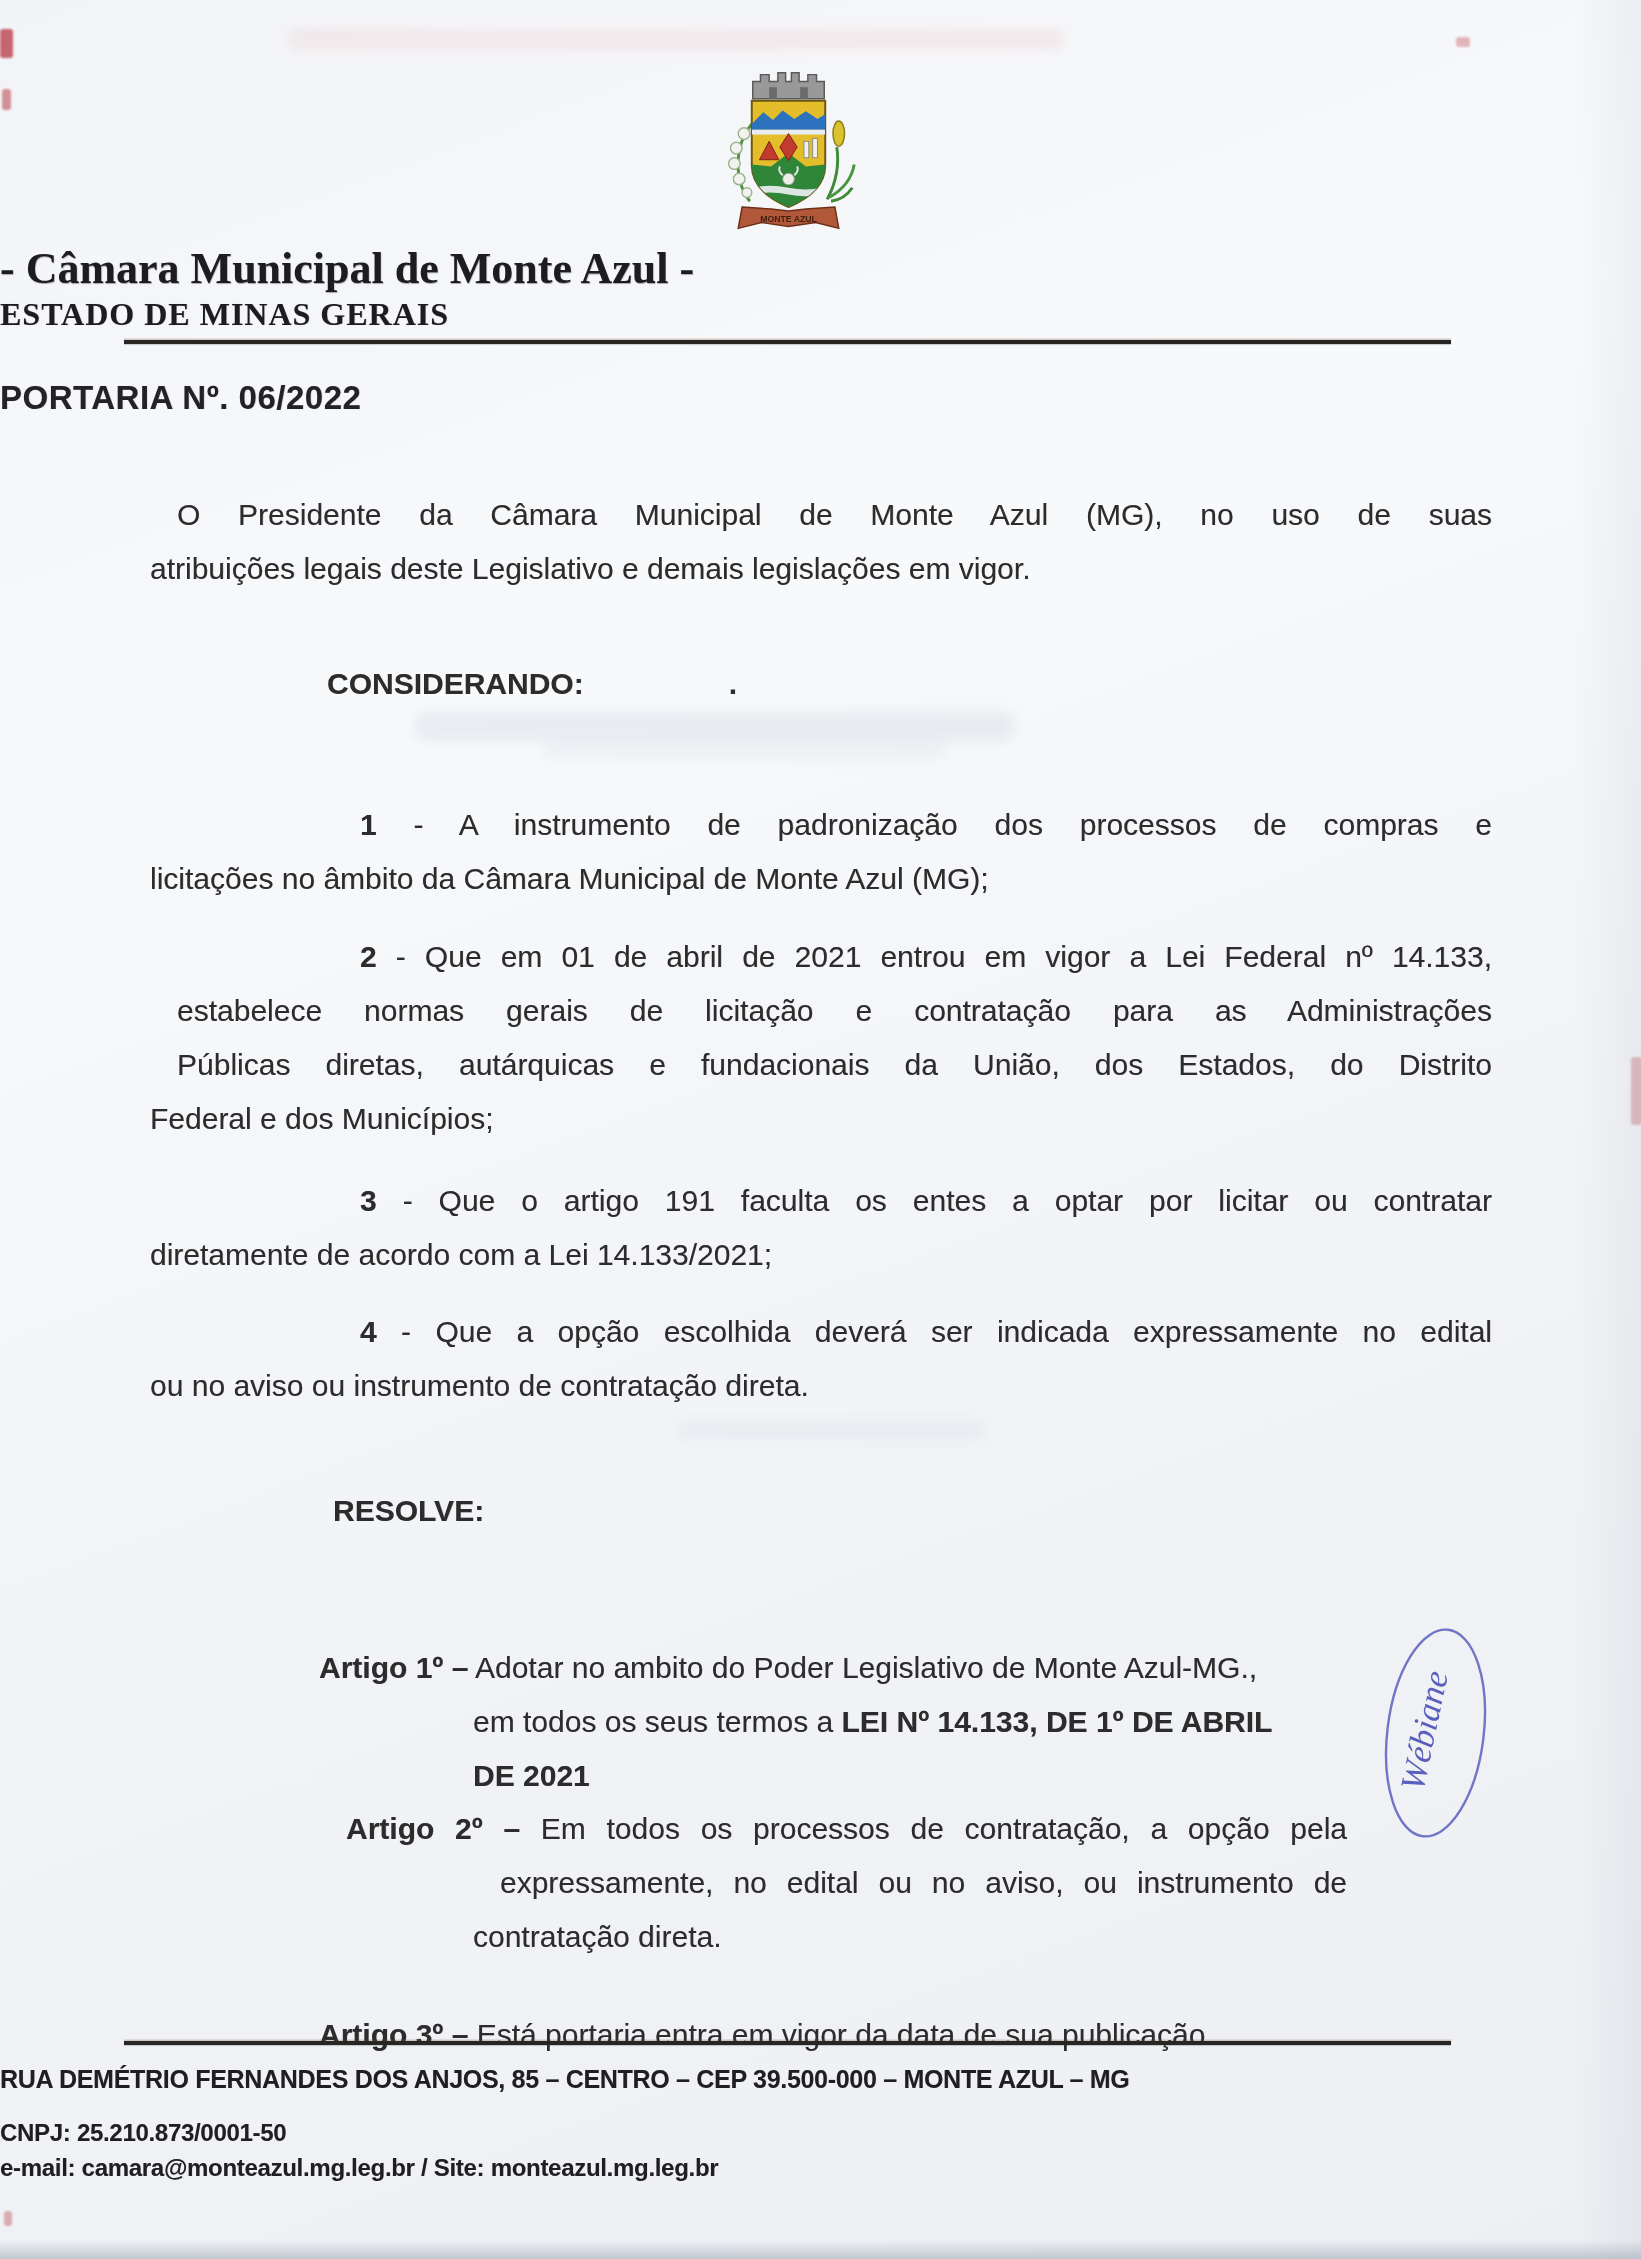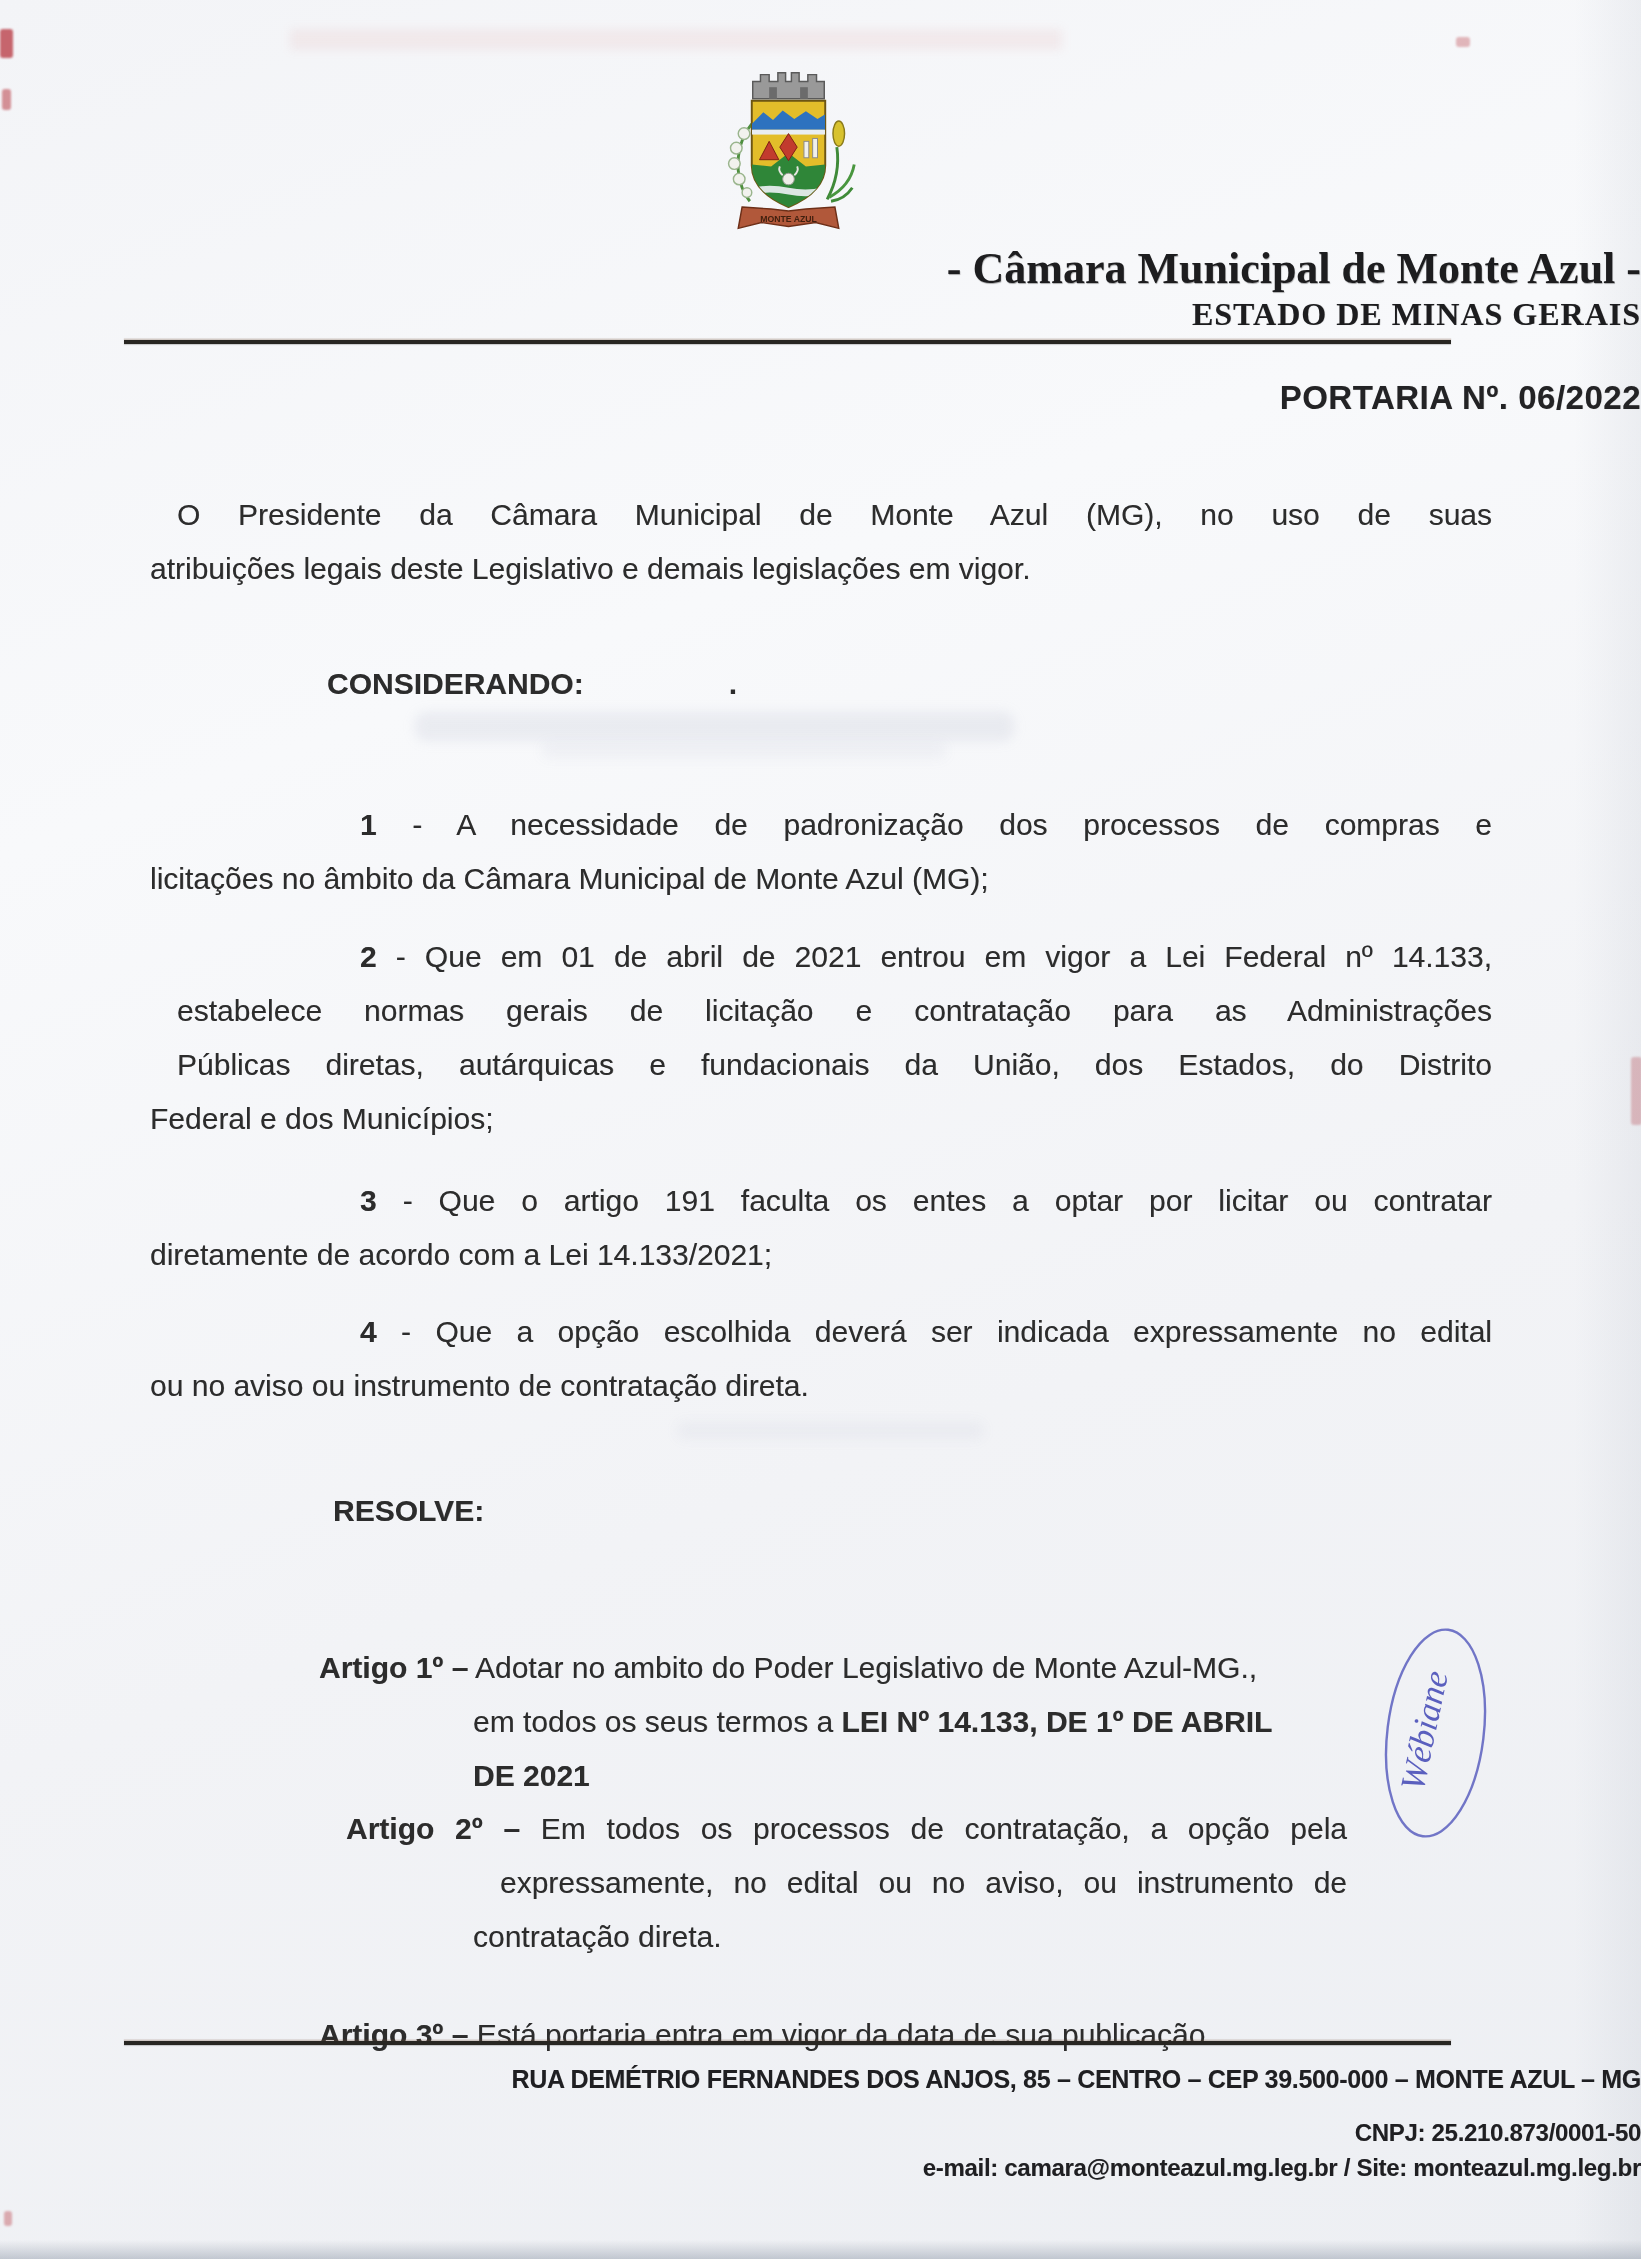--- a/index.html
+++ b/index.html
@@ -1,20 +1,20 @@
 <!DOCTYPE html>
 <html><head>
 <meta charset="utf-8">
 <style>
   html,body{margin:0;padding:0;background:#d7d9dd;}
   .page{position:relative;width:1641px;height:2259px;overflow:hidden;
         background:linear-gradient(160deg,#f3f4f7 0%,#f8f9fb 30%,#f2f3f6 62%,#edeff3 100%);
         font-family:"Liberation Sans",sans-serif;color:#2b2b2b;}
   .abs{position:absolute;}
-  .center{left:0;width:1641px;text-align:right;}
+  .center{left:0;width:1641px;text-align:left;}
   .title{font-family:"Liberation Serif",serif;font-weight:bold;font-size:44px;line-height:52px;color:#1d1d1f;text-shadow:0.5px 0.5px 0.8px rgba(30,30,30,.35);}
   .subtitle{font-family:"Liberation Serif",serif;font-weight:bold;font-size:32px;line-height:39px;letter-spacing:1px;color:#1d1d1f;text-shadow:0.4px 0.4px 0.7px rgba(30,30,30,.3);}
   .portaria{font-weight:bold;font-size:33px;line-height:46px;color:#232325;letter-spacing:0.5px;text-shadow:0.4px 0.4px 0.7px rgba(30,30,30,.3);}
   .rule{height:3.9px;background:#282622;box-shadow:0 -1.9px 1px rgba(110,75,55,.28),0 1px 1px rgba(60,60,60,.25);}
   .bodytext{font-size:30px;color:#2c2c2c;text-shadow:0.3px 0.3px 0.6px rgba(35,35,35,.35);}
   .ln{line-height:54px;}
   .just{text-align:justify;text-align-last:justify;margin-left:27px;}
   .b{font-weight:bold;}
   .ind190{padding-left:183px;}
   .ind175{padding-left:169px;}
@@ -104,21 +104,21 @@
     <div class="ln">atribuições legais deste Legislativo e demais legislações em vigor.</div>
   </div>
 
   <div class="abs bodytext" style="top:657px;left:144px;width:1342px;">
     <div class="ln ind190">
       <span class="b">CONSIDERANDO:</span><span class="dot">.</span>
     </div>
   </div>
 
   <div class="abs bodytext" style="top:798px;left:150px;width:1342px;">
-    <div class="ln just ind190"><span class="b">1</span><span> - A necessidade de padronização dos processos de compras e</span></div>
+    <div class="ln just ind190"><span class="b">1</span><span> - A instrumento de padronização dos processos de compras e</span></div>
     <div class="ln">licitações no âmbito da Câmara Municipal de Monte Azul (MG);</div>
   </div>
 
   <div class="abs bodytext" style="top:930px;left:150px;width:1342px;">
     <div class="ln just ind190"><span class="b">2</span><span> - Que em 01 de abril de 2021 entrou em vigor a Lei Federal nº 14.133,</span></div>
     <div class="ln just">estabelece normas gerais de licitação e contratação para as Administrações</div>
     <div class="ln just">Públicas diretas, autárquicas e fundacionais da União, dos Estados, do Distrito</div>
     <div class="ln">Federal e dos Municípios;</div>
   </div>
 

